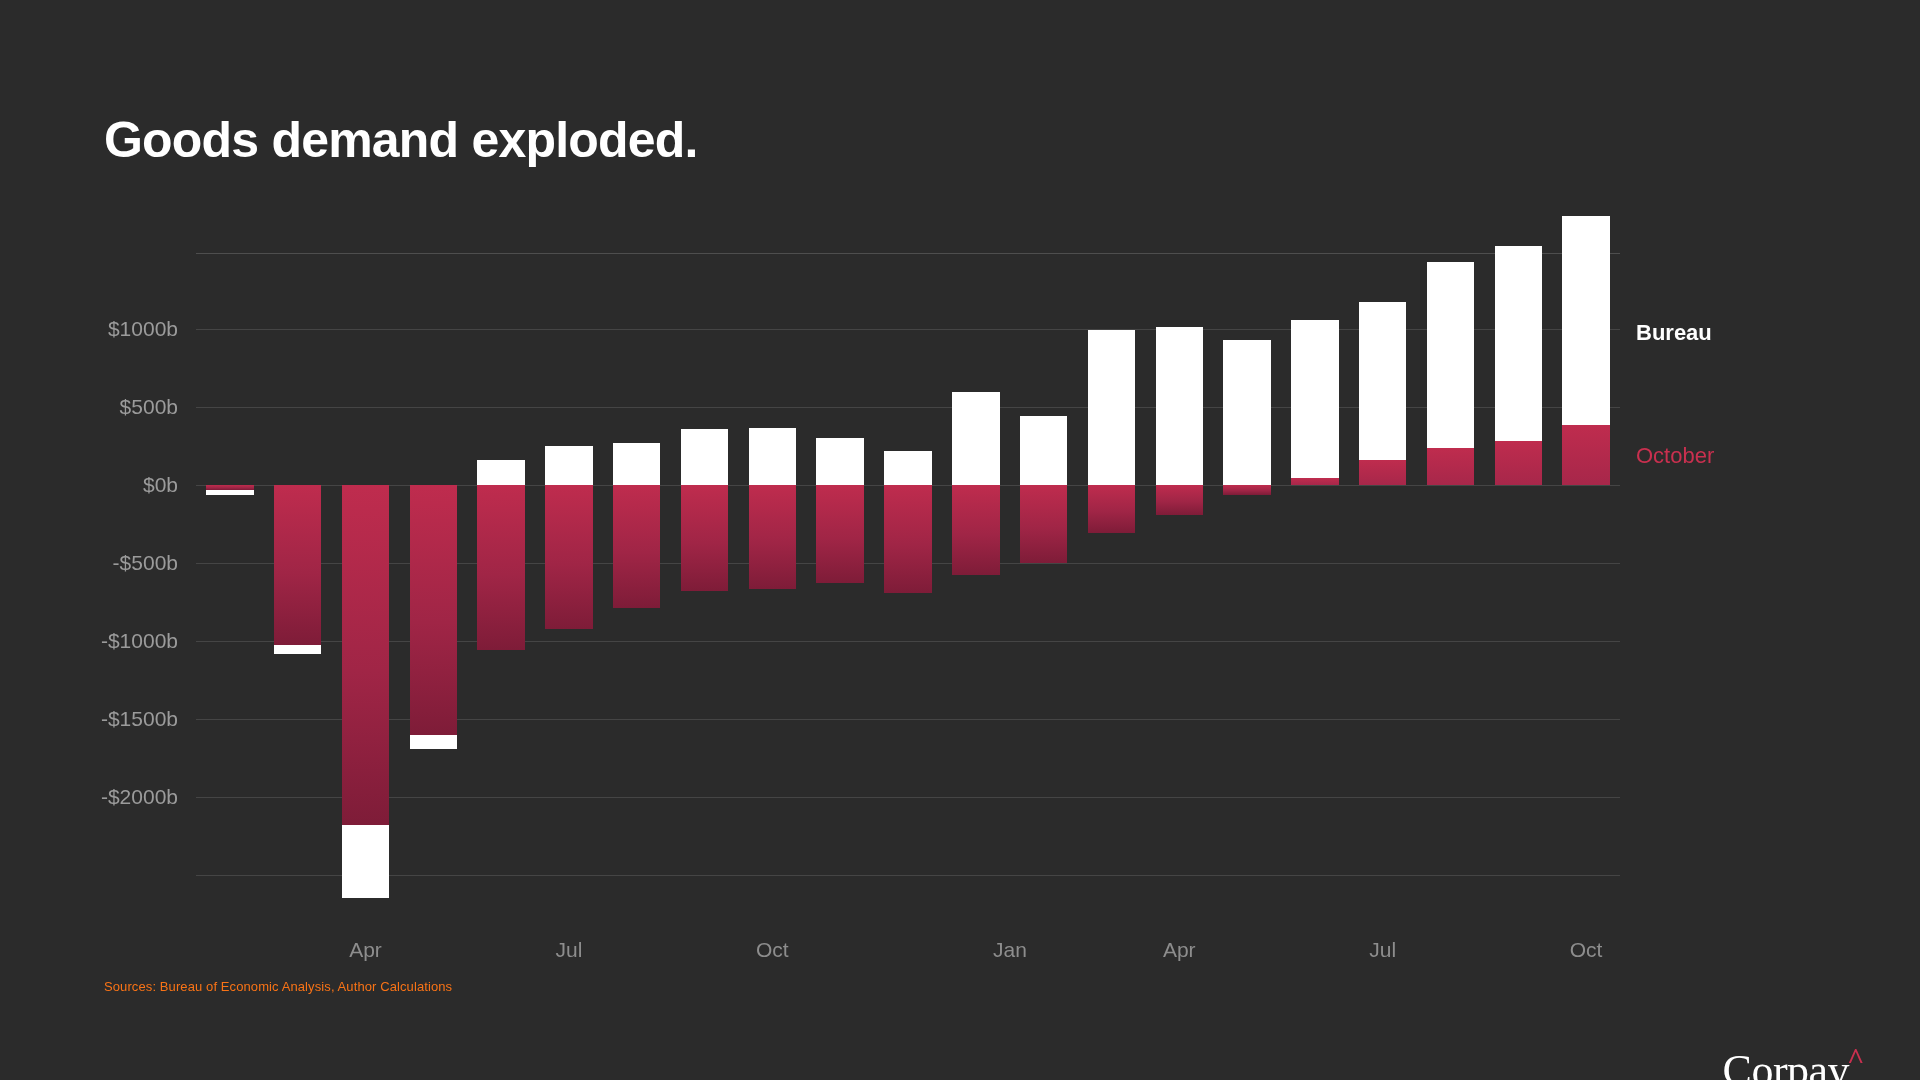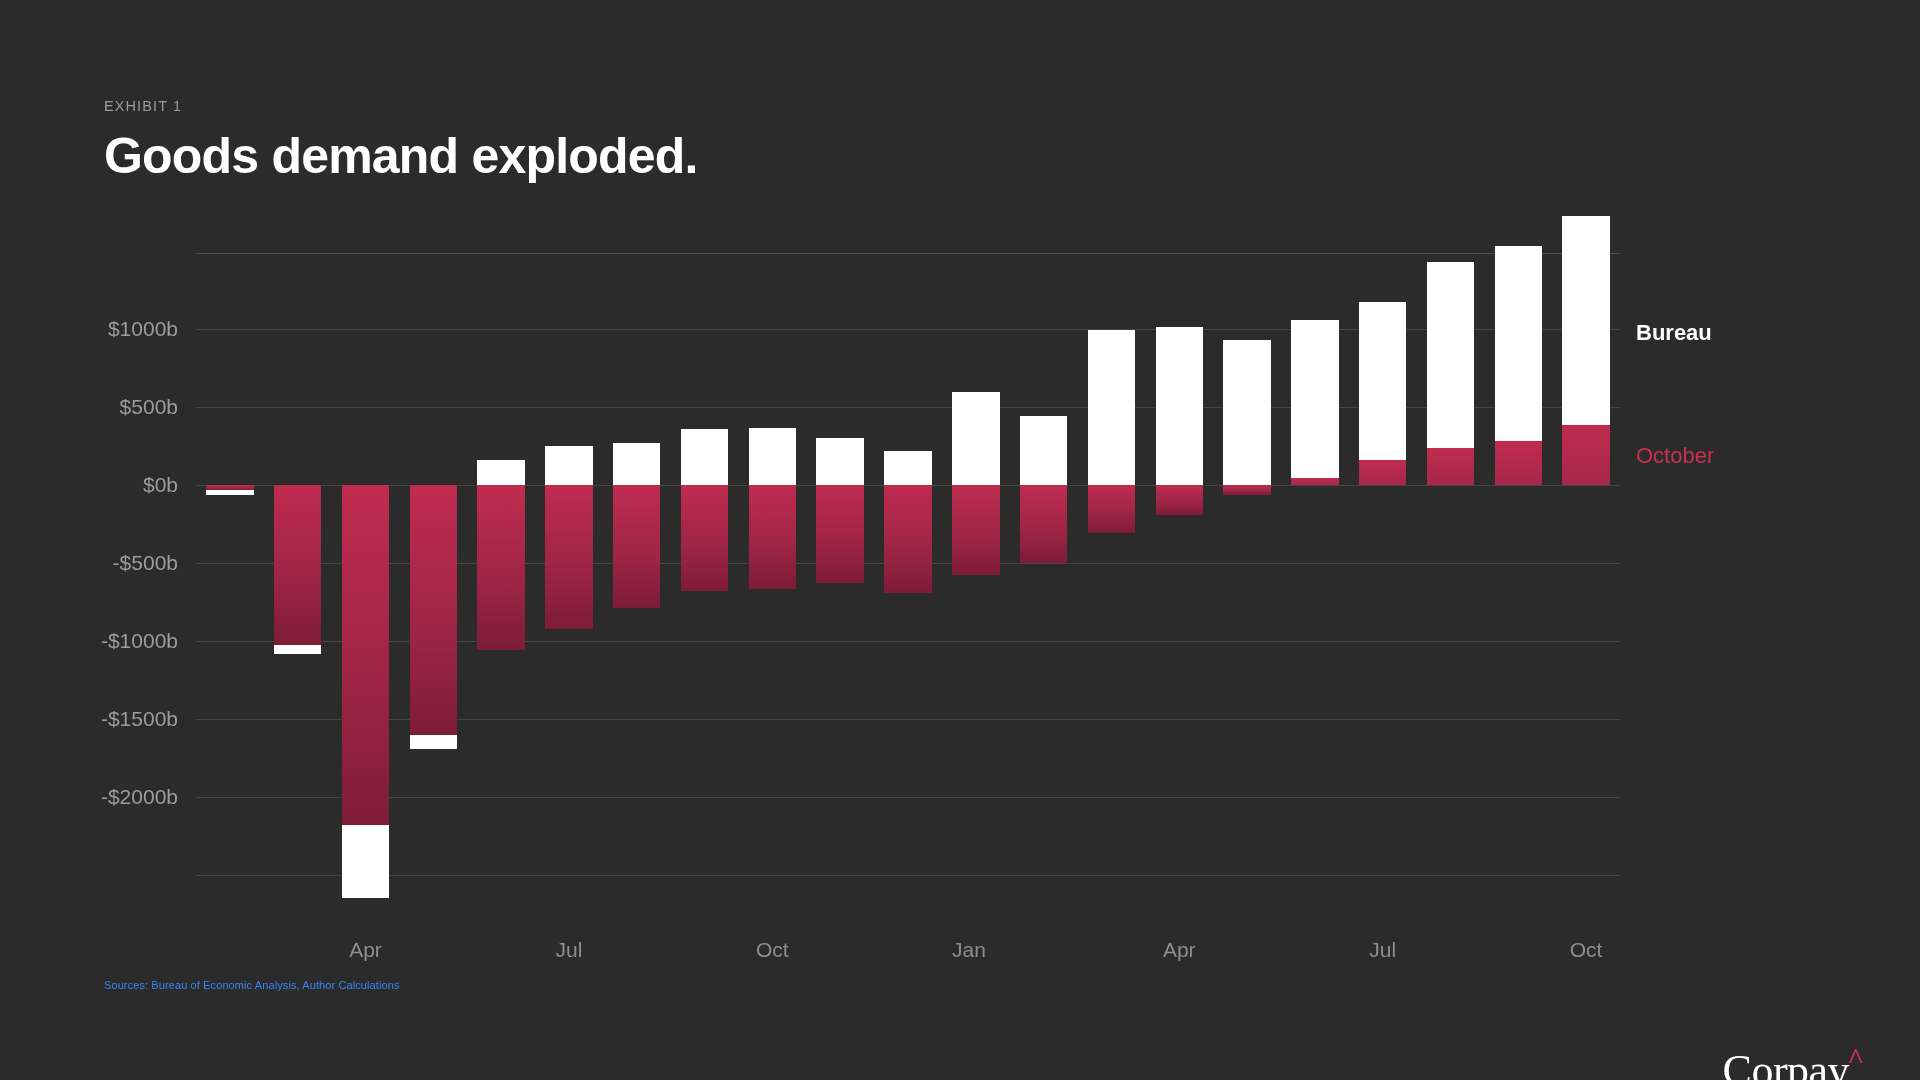--- a/index.html
+++ b/index.html
@@ -101,22 +101,22 @@
     white-space:nowrap;
   }
   #legend-goods  { left:1636px; top:320px; color:#ffffff; }
   #legend-services { left:1636px; top:443px; color:#c9304f; font-weight:400; }
 
   
   #source-note {
     position:absolute;
     left:104px;
     top:979px;
-    font-size:11px;
-    color:#3b82f6;
+    font-size:13px;
+    color:#f97316;
     letter-spacing:0.1px;
   }
   #logo {
     position:absolute;
     right:56px;
     top:1044px;
     font-size:44px;
     font-weight:400;
     color:#ffffff;
     letter-spacing:-0.5px;
@@ -128,21 +128,20 @@
     font-size:30px;
     font-weight:700;
     vertical-align:super;
     margin-left:-2px;
   }
 </style>
 </head>
 <body>
 
 <div id="header">
-  <div id="exhibit-label">EXHIBIT 1</div>
   <div id="page-title">Goods demand exploded.</div>
 </div>
 
 <div id="plot-wrap">
   <div id="plot">
     <div id="gridlines">
         <div class="gridline top-rule" style="top: 0px;"></div>
         <div class="gridline" style="top: 76px;"></div>
         <div class="gridline" style="top: 154px;"></div>
         <div class="gridline" style="top: 232px;"></div>
@@ -245,21 +244,21 @@
       <div class="ytick" style="top: 485px;">$0b</div>
       <div class="ytick" style="top: 563px;">-$500b</div>
       <div class="ytick" style="top: 641px;">-$1000b</div>
       <div class="ytick" style="top: 719px;">-$1500b</div>
       <div class="ytick" style="top: 797px;">-$2000b</div>
     </div>
   <div id="xticks">
       <div class="xtick" style="left: 365.524px;">Apr</div>
       <div class="xtick" style="left: 568.952px;">Jul</div>
       <div class="xtick" style="left: 772.381px;">Oct</div>
-      <div class="xtick" style="left: 969px;">Jan</div>
+      <div class="xtick" style="left: 1010px;">Jan</div>
       <div class="xtick" style="left: 1179.24px;">Apr</div>
       <div class="xtick" style="left: 1382.67px;">Jul</div>
       <div class="xtick" style="left: 1586.1px;">Oct</div>
     </div>
 </div>
 
 <div id="legend-goods" class="legend-item">Bureau</div>
 <div id="legend-services" class="legend-item">October</div>
 
 <div id="source-note">Sources: Bureau of Economic Analysis, Author Calculations</div>

